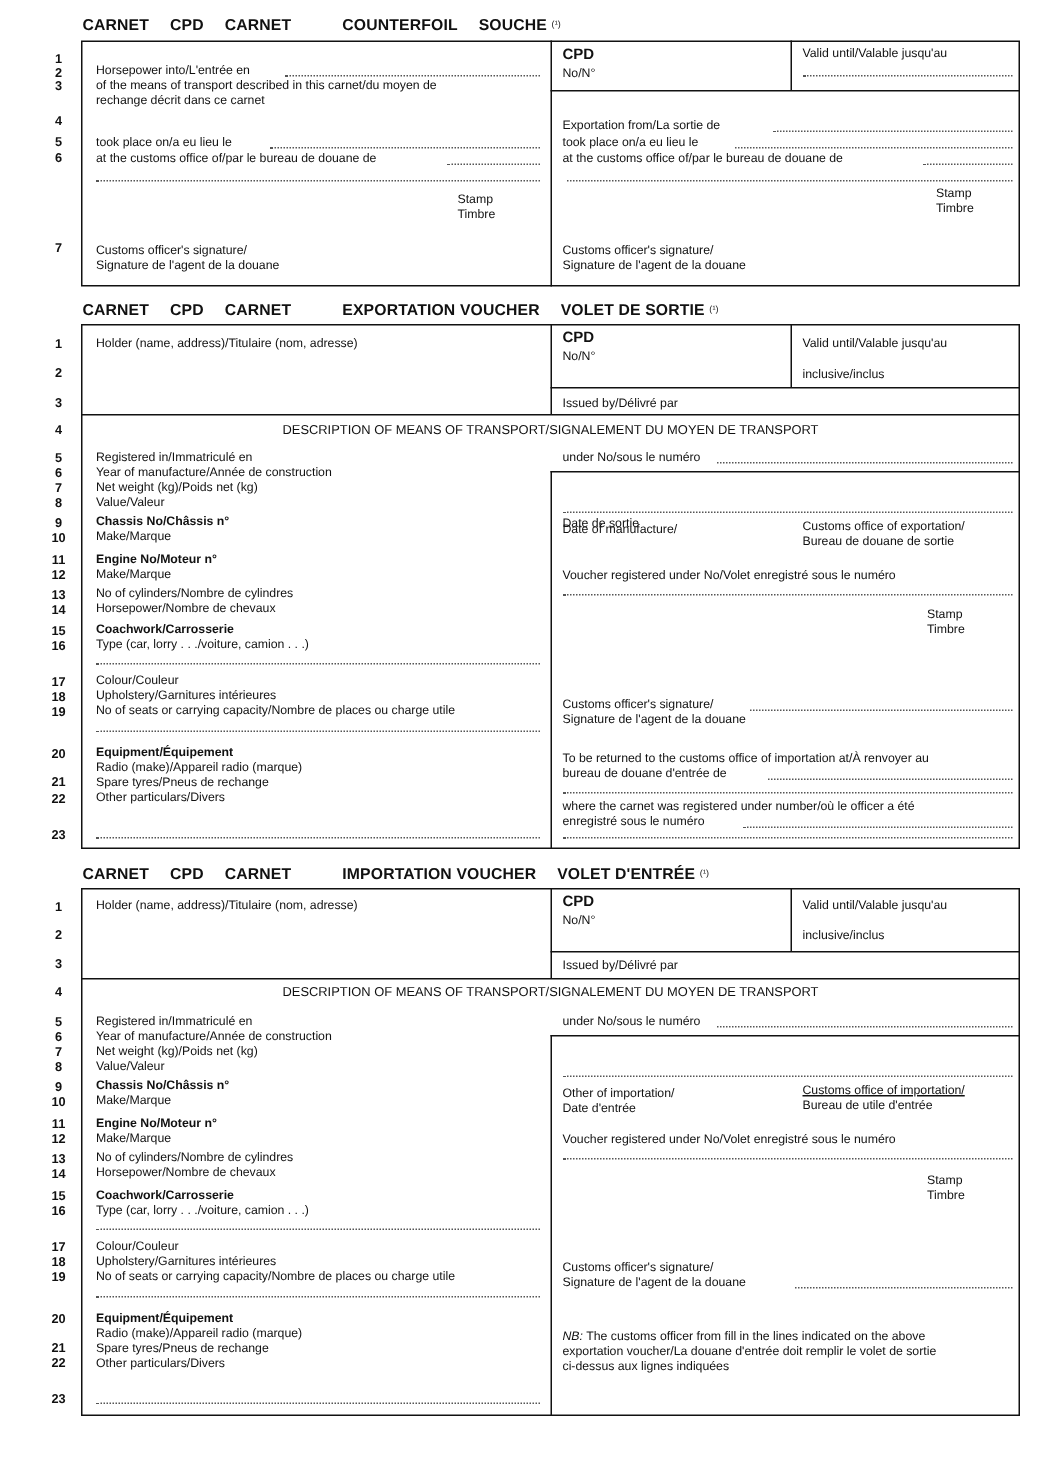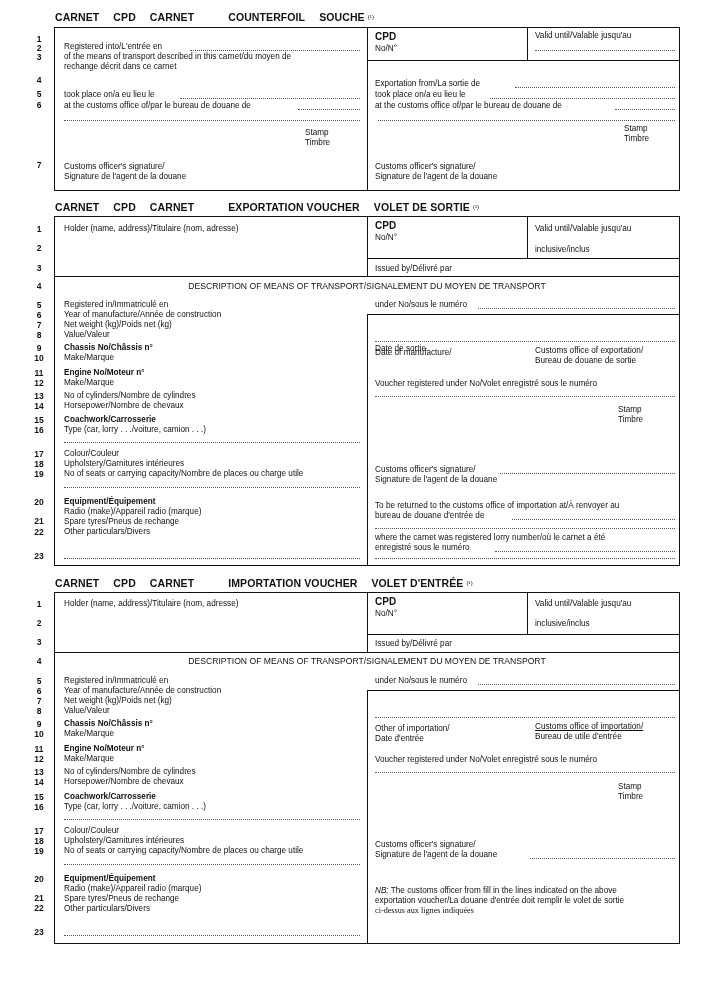--- a/index.html
+++ b/index.html
@@ -32,21 +32,21 @@
   <div class="num" style="top:75px;">4</div>
   <div class="num" style="top:89px;">5</div>
   <div class="num" style="top:100px;">6</div>
   <div class="num" style="top:160px;">7</div>
 
   <div class="box" style="left:54px; top:27px; width:626px; height:164px;"></div>
   <div class="vl" style="left:367px; top:27px; height:164px;"></div>
   <div class="hl" style="left:367px; top:60px; width:313px;"></div>
   <div class="vl" style="left:527px; top:27px; height:33px;"></div>
 
-  <div class="t" style="left:64px; top:42px;">Registered into/L'entrée en</div>
+  <div class="t" style="left:64px; top:42px;">Horsepower into/L'entrée en</div>
   <div class="dots" style="left:190px; top:50px; width:170px;"></div>
   <div class="t" style="left:64px; top:52px;">of the means of transport described in this carnet/du moyen de</div>
   <div class="t" style="left:64px; top:62px;">rechange décrit dans ce carnet</div>
   <div class="t" style="left:64px; top:90px;">took place on/a eu lieu le</div>
   <div class="dots" style="left:180px; top:98px; width:180px;"></div>
   <div class="t" style="left:64px; top:101px;">at the customs office of/par le bureau de douane de</div>
   <div class="dots" style="left:298px; top:109px; width:62px;"></div>
   <div class="dots" style="left:64px; top:120px; width:296px;"></div>
   <div class="t" style="left:305px; top:128px;">Stamp</div>
   <div class="t" style="left:305px; top:138px;">Timbre</div>
@@ -149,21 +149,21 @@
   <div class="dots" style="left:375px; top:396px; width:300px;"></div>
   <div class="t" style="left:618px; top:405px;">Stamp</div>
   <div class="t" style="left:618px; top:415px;">Timbre</div>
   <div class="t" style="left:375px; top:465px;">Customs officer's signature/</div>
   <div class="dots" style="left:500px; top:473px; width:175px;"></div>
   <div class="t" style="left:375px; top:475px;">Signature de l'agent de la douane</div>
   <div class="t" style="left:375px; top:501px;">To be returned to the customs office of importation at/À renvoyer au</div>
   <div class="t" style="left:375px; top:511px;">bureau de douane d'entrée de</div>
   <div class="dots" style="left:512px; top:519px; width:163px;"></div>
   <div class="dots" style="left:375px; top:528px; width:300px;"></div>
-  <div class="t" style="left:375px; top:533px;">where the carnet was registered lorry number/où le carnet a été</div>
+  <div class="t" style="left:375px; top:533px;">where the carnet was registered under number/où le officer a été</div>
   <div class="t" style="left:375px; top:543px;">enregistré sous le numéro</div>
   <div class="dots" style="left:495px; top:551px; width:180px;"></div>
   <div class="dots" style="left:375px; top:558px; width:300px;"></div>
 </div>
 
 <div>
   <div class="hdr" style="left:55px; top:577px;">
     <span>CARNET</span><span class="gap"></span><span>CPD</span><span class="gap"></span><span>CARNET</span><span class="gap2"></span><span>IMPORTATION VOUCHER</span><span class="gap"></span><span>VOLET D'ENTRÉE</span> <span class="sup">(¹)</span>
   </div>
 
@@ -239,14 +239,14 @@
   <div class="t" style="left:535px; top:732px;">Bureau de utile d'entrée</div>
   <div class="t" style="left:375px; top:755px;">Voucher registered under No/Volet enregistré sous le numéro</div>
   <div class="dots" style="left:375px; top:772px; width:300px;"></div>
   <div class="t" style="left:618px; top:782px;">Stamp</div>
   <div class="t" style="left:618px; top:792px;">Timbre</div>
   <div class="t" style="left:375px; top:840px;">Customs officer's signature/</div>
   <div class="t" style="left:375px; top:850px;">Signature de l'agent de la douane</div>
   <div class="dots" style="left:530px; top:858px; width:145px;"></div>
   <div class="t" style="left:375px; top:886px;"><span class="nb">NB:</span> <span>The customs officer from fill in the lines indicated on the above</span></div>
   <div class="t" style="left:375px; top:896px;">exportation voucher/La douane d'entrée doit remplir le volet de sortie</div>
-  <div class="t" style="left:375px; top:906px;font-family:Liberation Serif, serif;">ci-dessus aux lignes indiquées</div>
+  <div class="t" style="left:375px; top:906px;">ci-dessus aux lignes indiquées</div>
 </div>
 
 </body></html>

